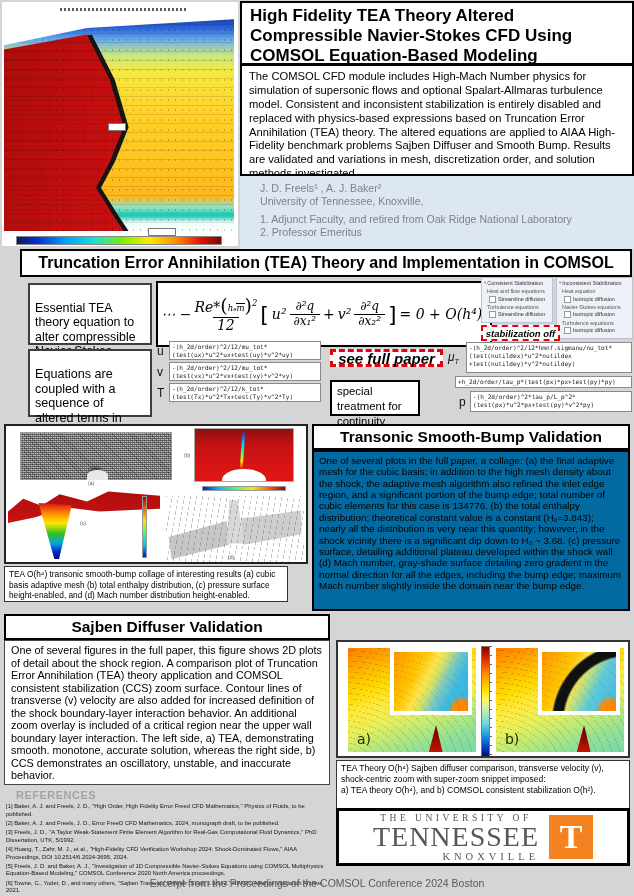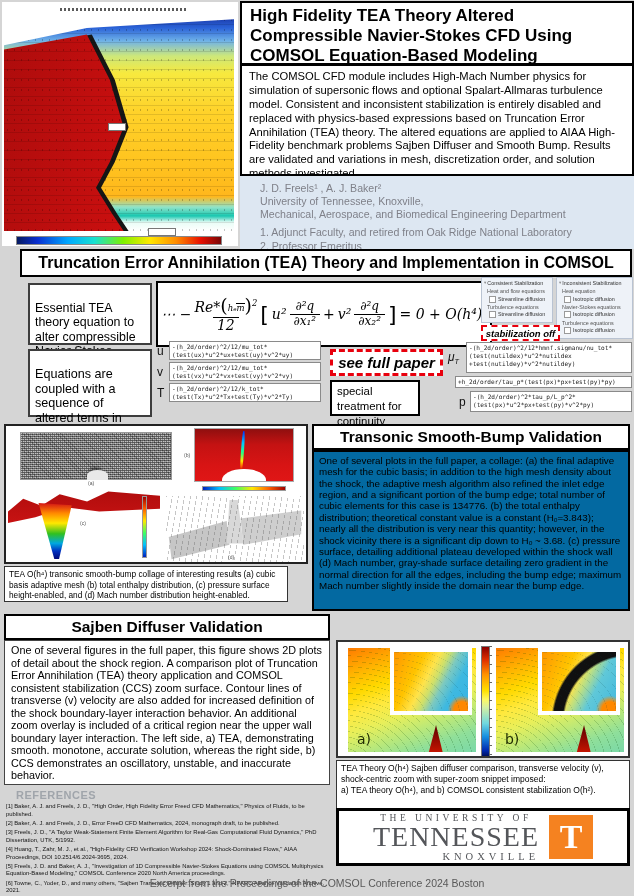--- a/index.html
+++ b/index.html
@@ -157,21 +157,20 @@
   <div class="cfd-cbar"></div>
 </div>
 
 <div class="abs box title" style="left:240px;top:1px;width:394px;height:64px;">High Fidelity TEA Theory Altered Compressible Navier-Stokes CFD Using COMSOL Equation-Based Modeling</div>
 
 <div class="abs box abstract" style="left:240px;top:64px;width:394px;height:112px;">The COMSOL CFD module includes High-Mach Number physics for simulation of supersonic flows and optional Spalart-Allmaras turbulence model. Consistent and inconsistent stabilization is entirely disabled and replaced with physics-based expressions based on Truncation Error Annihilation (TEA) theory.  The altered equations are applied to AIAA High-Fidelity benchmark problems Sajben Diffuser and Smooth Bump.  Results are validated and variations in mesh, discretization order, and solution methods investigated.</div>
 
 <div class="abs authors" style="left:240px;top:176px;width:394px;height:73px;">
   <div>J. D. Freels¹ , A. J. Baker²</div>
   <div>University of Tennessee, Knoxville,</div>
-  <div>Mechanical, Aerospace, and Biomedical Engineering  Department</div>
   <div style="height:5px;"></div>
   <div>1. Adjunct Faculty,  and retired from Oak Ridge National Laboratory</div>
   <div>2. Professor Emeritus</div>
 </div>
 
 <div class="abs sec-h" style="left:20px;top:249px;width:612px;height:28px;">Truncation Error Annihilation (TEA) Theory and Implementation in COMSOL</div>
 
 <div class="abs note" style="left:28px;top:283px;width:124px;height:62px;">Essential TEA theory equation to alter compressible  Navier Stokes</div>
 
 <div class="abs box" style="left:156px;top:281px;width:336px;height:66px;">
@@ -251,21 +250,21 @@
 (test(ux)*u^2*ux+test(uy)*v^2*uy)</div>
 
 <div class="abs varlbl" style="left:157px;top:365px;">v</div>
 <div class="abs code" style="left:169px;top:362px;width:152px;height:19px;">-(h_2d/order)^2/12/mu_tot*
 (test(vx)*u^2*vx+test(vy)*v^2*vy)</div>
 
 <div class="abs varlbl" style="left:157px;top:386px;">T</div>
 <div class="abs code" style="left:169px;top:383px;width:152px;height:19px;">-(h_2d/order)^2/12/k_tot*
 (test(Tx)*u^2*Tx+test(Ty)*v^2*Ty)</div>
 
-<div class="abs seepaper" style="left:330px;top:349px;width:113px;height:27px;">see full paper</div>
+<div class="abs seepaper" style="left:330px;top:349px;width:113px;height:18px;">see full paper</div>
 
 <div class="abs varlbl" style="left:448px;top:350px;font-style:italic;"><span>μ</span><sub>T</sub></div>
 <div class="abs code" style="left:466px;top:342px;width:166px;height:31px;">-(h_2d/order)^2/12*hmnf.sigmanu/nu_tot*
 (test(nutildex)*u^2*nutildex
 +test(nutildey)*v^2*nutildey)</div>
 
 <div class="abs code" style="left:455px;top:376px;width:177px;height:12px;">+h_2d/order/tau_p*(test(px)*px+test(py)*py)</div>
 
 <div class="abs continuity" style="left:330px;top:380px;width:90px;height:36px;">special treatment for continuity equation</div>
 

